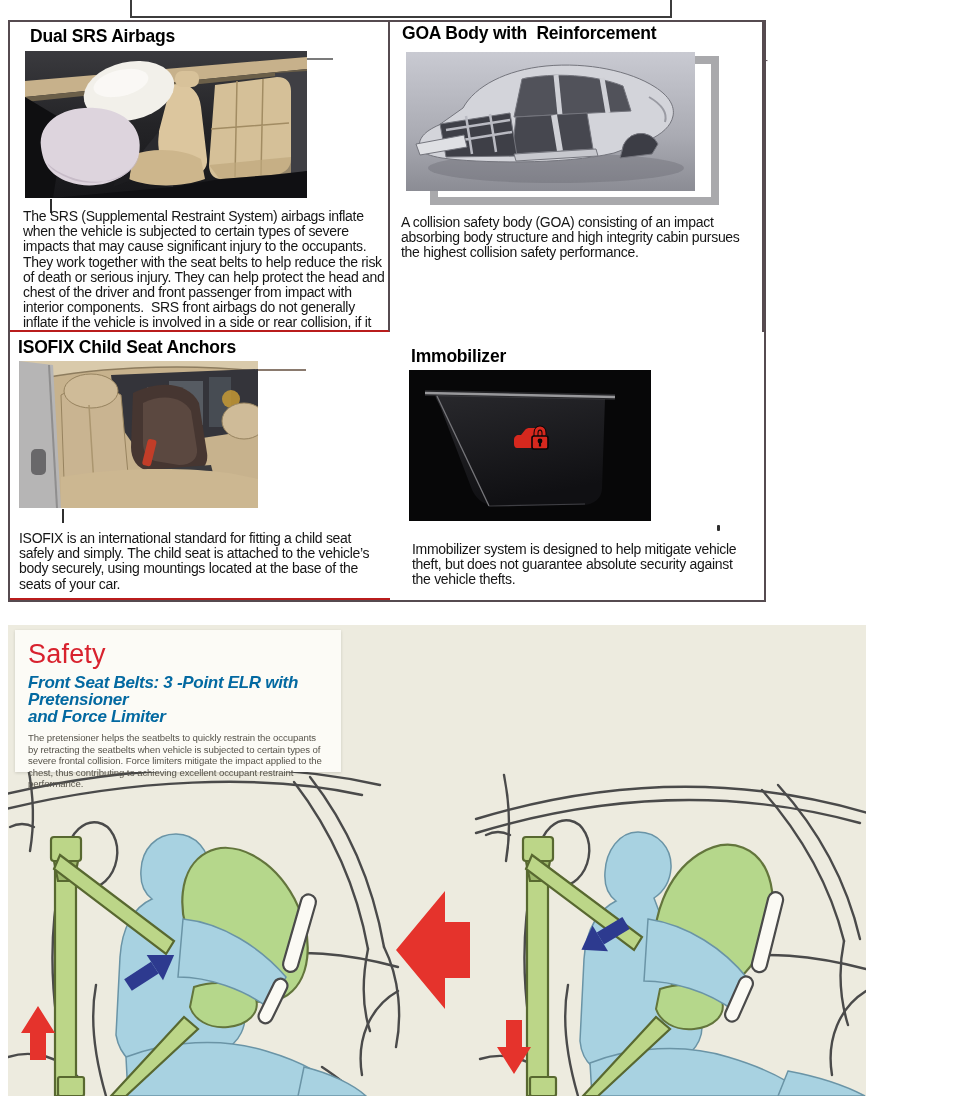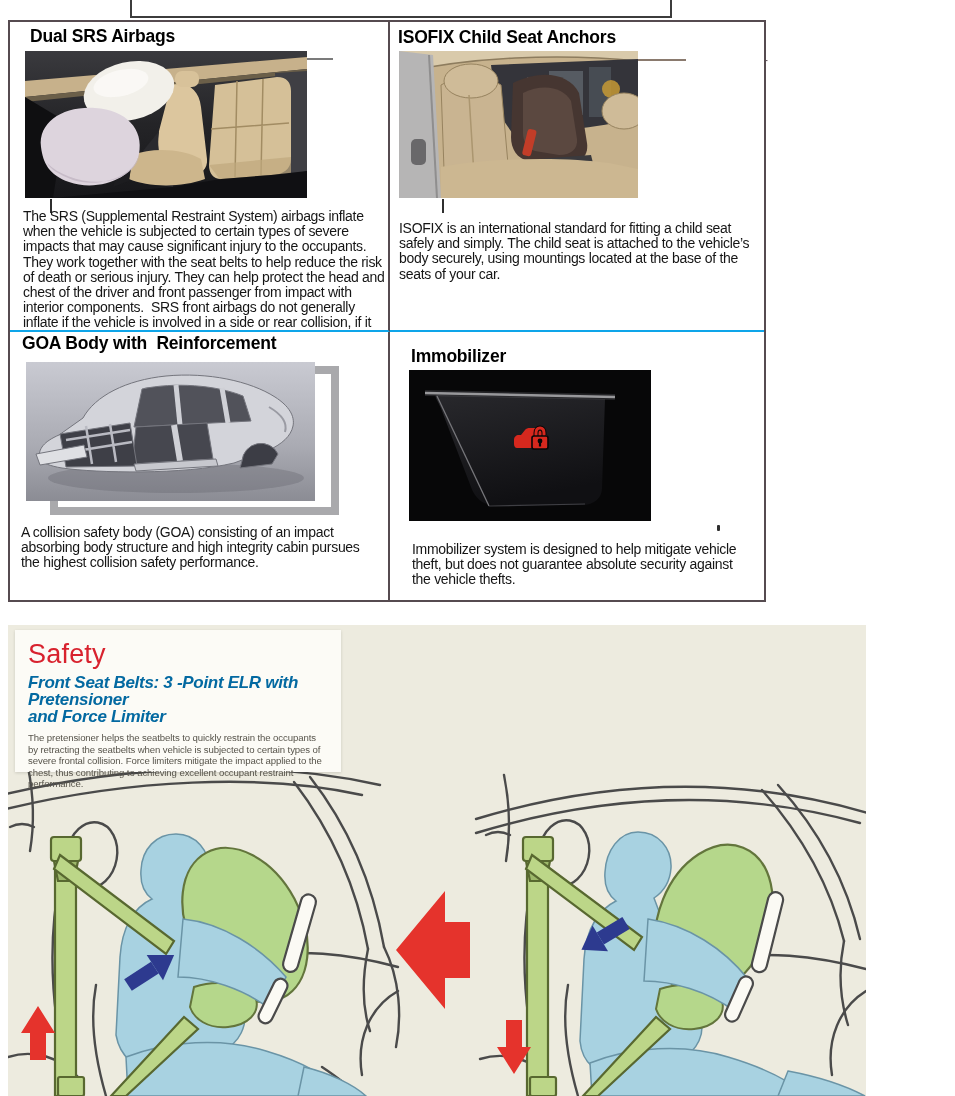--- a/index.html
+++ b/index.html
@@ -9,21 +9,21 @@
   
   #top-box{position:absolute;left:130px;top:-10px;width:538px;height:24px;
            background:#fff;border:2px solid #3c3c3c;}
 
   
   #grid{position:absolute;left:8px;top:20px;width:754px;height:578px;
         border:2px solid #564B50;display:grid;
         grid-template-columns:380px 1fr;grid-template-rows:310px 1fr;background:#fff;}
   .cell{position:relative;overflow:hidden;}
   .cell.c1,.cell.c3{border-right:2px solid #564B50;}
-  .cell.c1,.cell.c2{border-bottom:2px solid #0ea5e9;}
+  .cell.c1,.cell.c2{border-bottom:2px solid #b91c1c;}
   .title{position:absolute;margin:0;font-size:17.5px;font-weight:bold;color:#000;
          white-space:pre-wrap;letter-spacing:-0.2px;}
   .body-text{position:absolute;margin:0;font-size:14px;line-height:15.2px;color:#151515;
              letter-spacing:-0.3px;white-space:pre-wrap;}
   .photo{position:absolute;line-height:0;}
   .photo svg{display:block;}
   .mark{position:absolute;}
   .mark.h{height:2px;background:#7b7b7b;}
   .mark.v{width:2px;height:14px;background:#2f2f2f;}
   .mark.dot{width:3px;height:6px;background:#2f2f2f;border-radius:1px;}
@@ -83,51 +83,20 @@
           <path d="M16,96 C13,71 38,55 70,57 C101,59 119,78 114,103 C109,128 72,141 44,131 C24,124 18,112 16,96 Z" fill="#ddd4dd"></path>
           <path d="M22,112 C38,128 72,137 96,126 C109,119 114,110 114,103 C111,124 76,138 48,129 C33,123 25,118 22,112 Z" fill="#c3b7c4" opacity="0.85"></path>
           <path d="M28,147 L148,136 L196,128 L246,124 L282,120 L282,147 Z" fill="#101013"></path>
         </svg>
       </div>
       <div class="mark h" style="left:297px;top:36px;width:26px;"></div>
       <div class="mark v" style="left:40px;top:177px;"></div>
       <p class="body-text" style="left:13px;top:187px;width:370px;">The SRS (Supplemental Restraint System) airbags inflate when the vehicle is subjected to certain types of severe impacts that may cause significant injury to the occupants. They work together with the seat belts to help reduce the risk of death or serious injury. They can help protect the head and chest of the driver and front passenger from impact with interior components.  SRS front airbags do not generally inflate if the vehicle is involved in a side or rear collision, if it rolls over, or if it is involved in a low-speed frontal collision.</p>
     </section>
 
-    <section class="cell c2">
-      <h2 class="title" style="left:8px;top:5px;">ISOFIX Child Seat Anchors</h2>
-      <div class="photo" style="left:9px;top:29px;">
-        <svg width="239" height="147" viewBox="0 0 239 147">
-          <rect width="239" height="147" fill="#c7b28d"></rect>
-          <path d="M0,22 C70,6 160,2 239,10 L239,0 L0,0 Z" fill="#d9caab"></path>
-          <path d="M0,22 C70,6 160,2 239,10" stroke="#8d7c5e" stroke-width="1.5" fill="none"></path>
-          <path d="M92,14 L239,8 L239,68 C196,76 148,82 116,86 L98,60 Z" fill="#34343a"></path>
-          <rect x="128" y="26" width="14" height="40" fill="#60656c" opacity="0.8"></rect>
-          <rect x="150" y="20" width="34" height="44" fill="#565b62"></rect>
-          <rect x="190" y="16" width="22" height="50" fill="#474c53"></rect>
-          <circle cx="212" cy="38" r="9" fill="#c79a35" opacity="0.85"></circle>
-          <path d="M0,0 L34,4 L42,147 L0,147 Z" fill="#b6b5b5"></path>
-          <path d="M30,4 L38,147" stroke="#8f8e8e" stroke-width="2" fill="none"></path>
-          <rect x="12" y="88" width="15" height="26" rx="5" fill="#69686a"></rect>
-          <path d="M42,34 C60,24 86,24 102,34 L112,147 L46,147 Z" fill="#c9b491" stroke="#97835f" stroke-width="1"></path>
-          <ellipse cx="72" cy="30" rx="27" ry="17" fill="#cfbb98" stroke="#97835f"></ellipse>
-          <path d="M70,44 L76,140" stroke="#ab9670" stroke-width="1.5" fill="none"></path>
-          <ellipse cx="225" cy="60" rx="22" ry="18" fill="#cfbb98" stroke="#97835f"></ellipse>
-          <path d="M114,32 C142,18 170,22 180,42 L188,92 C190,106 180,114 164,114 L130,110 C118,108 112,98 112,86 Z" fill="#463631"></path>
-          <path d="M124,42 C144,32 164,36 172,50 L178,88 C179,98 172,104 160,104 L136,100 C128,98 124,90 124,82 Z" fill="#5b4840"></path>
-          <rect x="126" y="78" width="9" height="27" rx="3" fill="#c23d28" transform="rotate(14 130 91)"></rect>
-          <path d="M112,110 L192,104 L198,128 L108,132 Z" fill="#3a3a3e"></path>
-          <path d="M42,116 C96,106 168,106 210,112 L239,118 L239,147 L42,147 Z" fill="#ccb791"></path>
-        </svg>
-      </div>
-      <div class="mark h" style="left:248px;top:37px;width:48px;background:#8a7a6e;"></div>
-      <div class="mark v" style="left:52px;top:177px;"></div>
-      <p class="body-text" style="left:9px;top:199px;width:352px;">ISOFIX is an international standard for fitting a child seat safely and simply. The child seat is attached to the vehicle’s body securely, using mountings located at the base of the seats of your car.</p>
-    </section>
-
     <section class="cell c3">
       <h2 class="title" style="left:12px;top:1px;">GOA Body with  Reinforcement</h2>
       <div id="goa-frame"></div>
       <div class="photo" style="left:16px;top:30px;">
         <svg width="289" height="139" viewBox="0 0 289 139">
           <defs>
             <linearGradient id="goabg" x1="0" y1="0" x2="0" y2="1">
               <stop offset="0" stop-color="#c9cad2"></stop>
                 <stop offset="0.6" stop-color="#aaabb3"></stop>
                 <stop offset="1" stop-color="#8b8c94"></stop>
@@ -147,20 +116,51 @@
             <path d="M10,92 L58,83 L61,95 L14,103 Z" fill="#dfe0e4"></path>
             <path d="M216,99 A19,19 0 0 1 252,92 L246,102 L214,106 Z" fill="#3c3d45"></path>
             <path d="M108,102 L190,97 L192,104 L110,109 Z" fill="#c7c8ce"></path>
             <path d="M243,45 C255,52 262,60 259,70" stroke="#9a9ba3" fill="none" stroke-width="2"></path>
           </g>
         </svg>
       </div>
       <p class="body-text" style="left:11px;top:193px;width:358px;">A collision safety body (GOA) consisting of an impact absorbing body structure and high integrity cabin pursues the highest collision safety performance.</p>
     </section>
 
+    <section class="cell c2">
+      <h2 class="title" style="left:8px;top:5px;">ISOFIX Child Seat Anchors</h2>
+      <div class="photo" style="left:9px;top:29px;">
+        <svg width="239" height="147" viewBox="0 0 239 147">
+          <rect width="239" height="147" fill="#c7b28d"></rect>
+          <path d="M0,22 C70,6 160,2 239,10 L239,0 L0,0 Z" fill="#d9caab"></path>
+          <path d="M0,22 C70,6 160,2 239,10" stroke="#8d7c5e" stroke-width="1.5" fill="none"></path>
+          <path d="M92,14 L239,8 L239,68 C196,76 148,82 116,86 L98,60 Z" fill="#34343a"></path>
+          <rect x="128" y="26" width="14" height="40" fill="#60656c" opacity="0.8"></rect>
+          <rect x="150" y="20" width="34" height="44" fill="#565b62"></rect>
+          <rect x="190" y="16" width="22" height="50" fill="#474c53"></rect>
+          <circle cx="212" cy="38" r="9" fill="#c79a35" opacity="0.85"></circle>
+          <path d="M0,0 L34,4 L42,147 L0,147 Z" fill="#b6b5b5"></path>
+          <path d="M30,4 L38,147" stroke="#8f8e8e" stroke-width="2" fill="none"></path>
+          <rect x="12" y="88" width="15" height="26" rx="5" fill="#69686a"></rect>
+          <path d="M42,34 C60,24 86,24 102,34 L112,147 L46,147 Z" fill="#c9b491" stroke="#97835f" stroke-width="1"></path>
+          <ellipse cx="72" cy="30" rx="27" ry="17" fill="#cfbb98" stroke="#97835f"></ellipse>
+          <path d="M70,44 L76,140" stroke="#ab9670" stroke-width="1.5" fill="none"></path>
+          <ellipse cx="225" cy="60" rx="22" ry="18" fill="#cfbb98" stroke="#97835f"></ellipse>
+          <path d="M114,32 C142,18 170,22 180,42 L188,92 C190,106 180,114 164,114 L130,110 C118,108 112,98 112,86 Z" fill="#463631"></path>
+          <path d="M124,42 C144,32 164,36 172,50 L178,88 C179,98 172,104 160,104 L136,100 C128,98 124,90 124,82 Z" fill="#5b4840"></path>
+          <rect x="126" y="78" width="9" height="27" rx="3" fill="#c23d28" transform="rotate(14 130 91)"></rect>
+          <path d="M112,110 L192,104 L198,128 L108,132 Z" fill="#3a3a3e"></path>
+          <path d="M42,116 C96,106 168,106 210,112 L239,118 L239,147 L42,147 Z" fill="#ccb791"></path>
+        </svg>
+      </div>
+      <div class="mark h" style="left:248px;top:37px;width:48px;background:#8a7a6e;"></div>
+      <div class="mark v" style="left:52px;top:177px;"></div>
+      <p class="body-text" style="left:9px;top:199px;width:352px;">ISOFIX is an international standard for fitting a child seat safely and simply. The child seat is attached to the vehicle’s body securely, using mountings located at the base of the seats of your car.</p>
+    </section>
+
     <section class="cell c4">
       <h2 class="title" style="left:21px;top:14px;">Immobilizer</h2>
       <div class="photo" style="left:19px;top:38px;">
         <svg width="242" height="151" viewBox="0 0 242 151">
           <defs>
             <linearGradient id="immp" x1="0" y1="0" x2="0.3" y2="1">
               <stop offset="0" stop-color="#28282c"></stop>
                 <stop offset="1" stop-color="#101013"></stop>
             </linearGradient>
           </defs>

